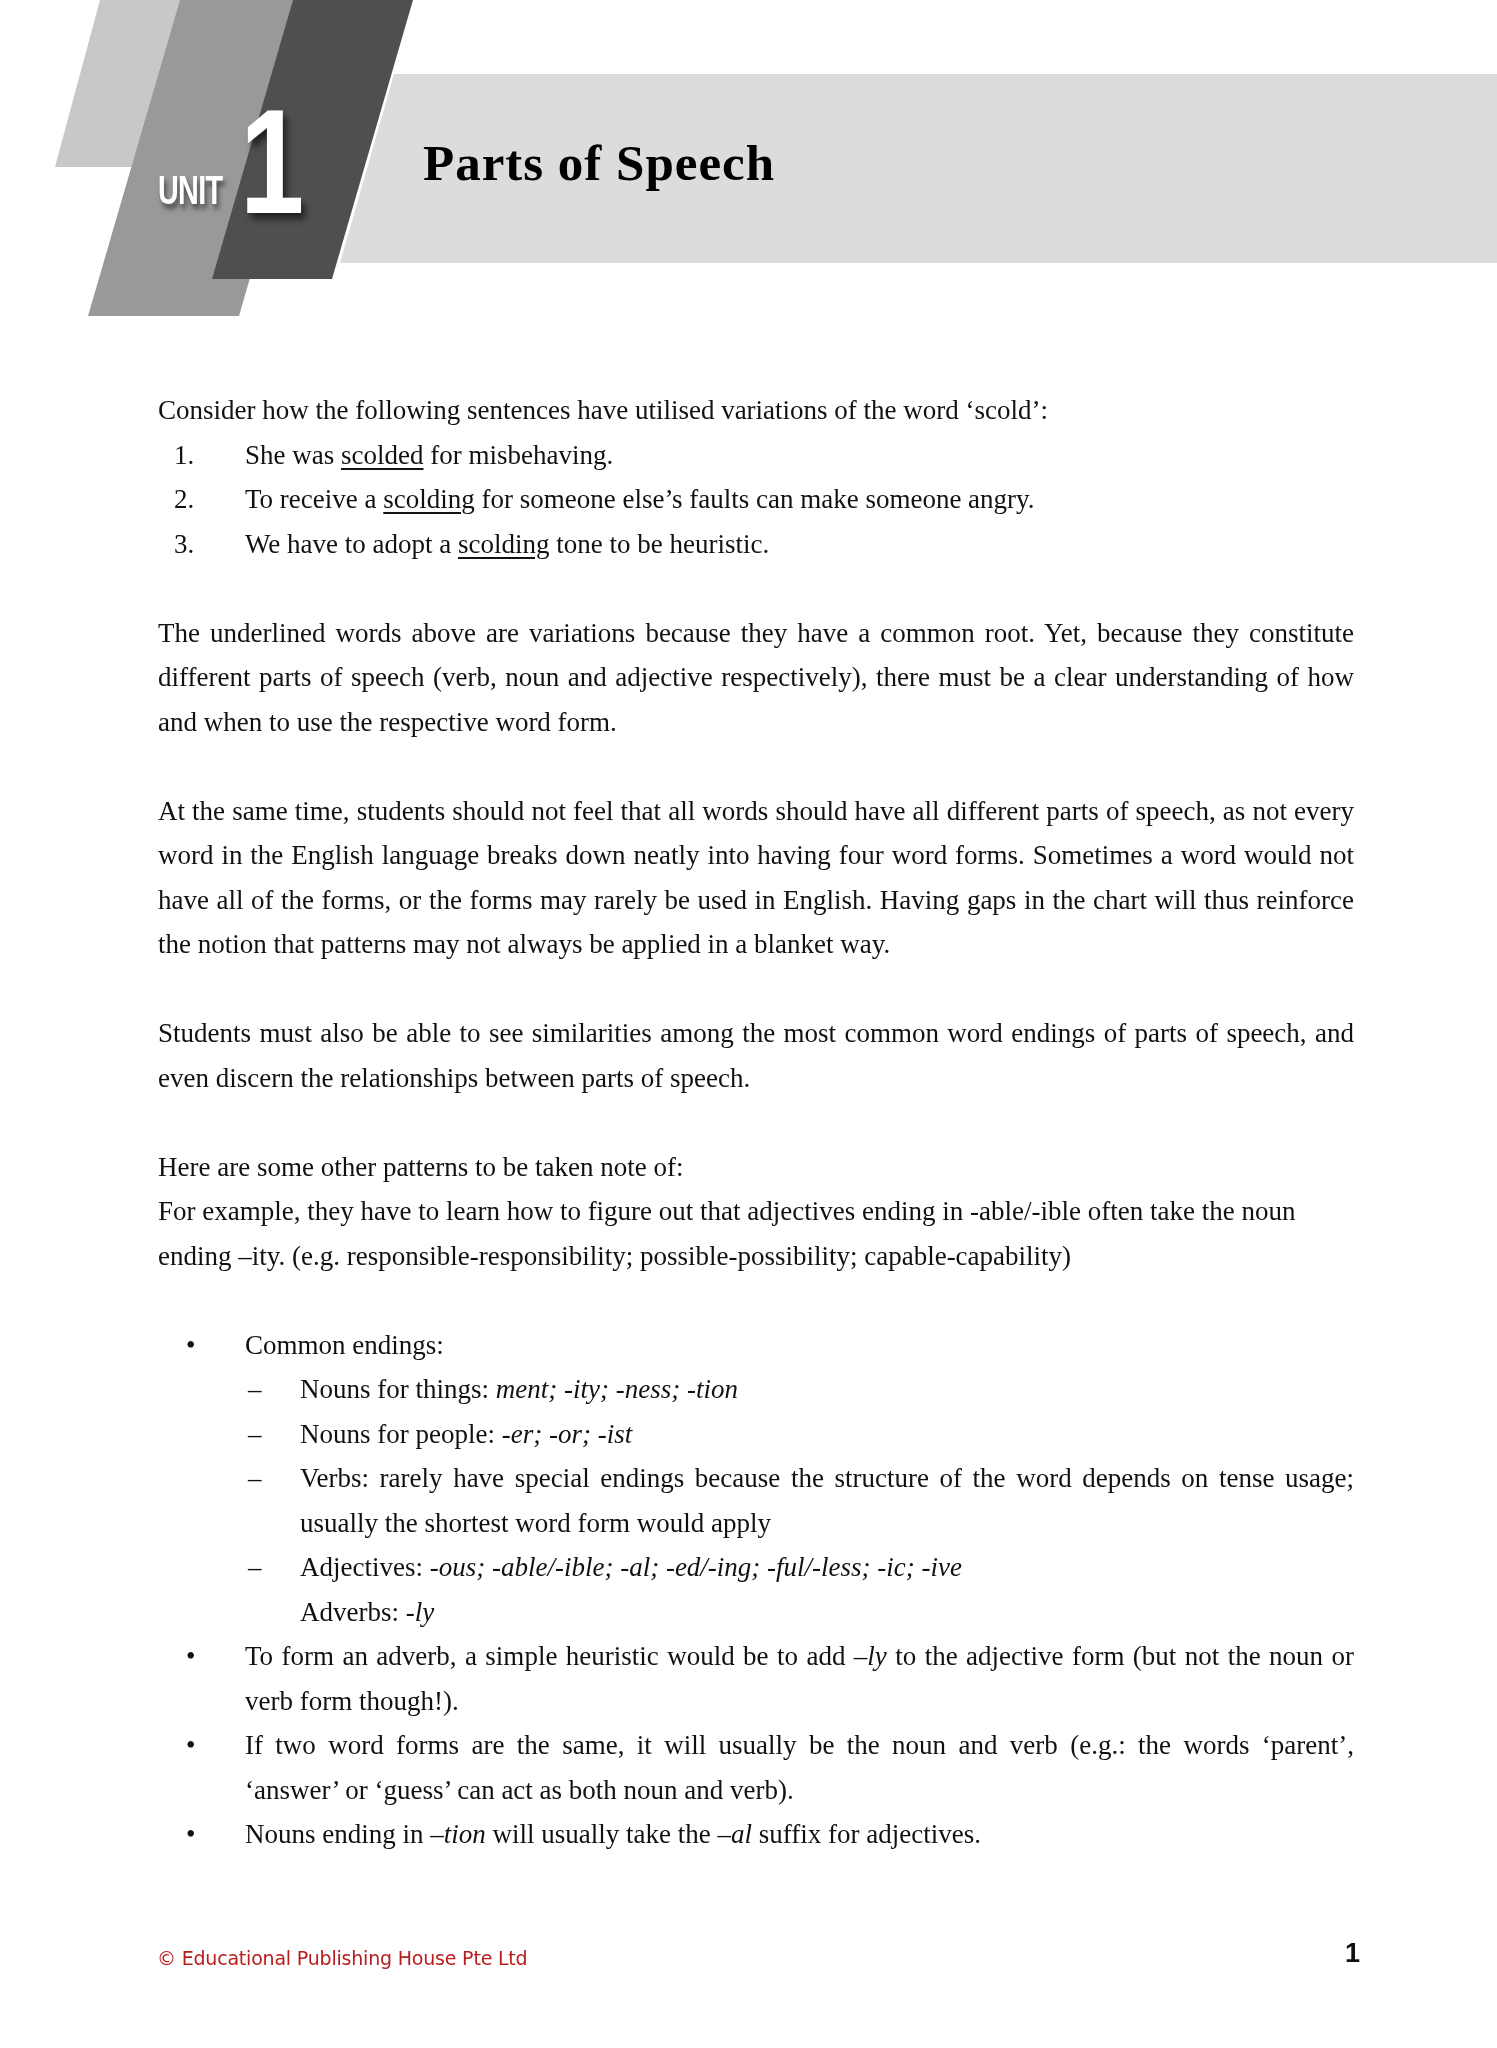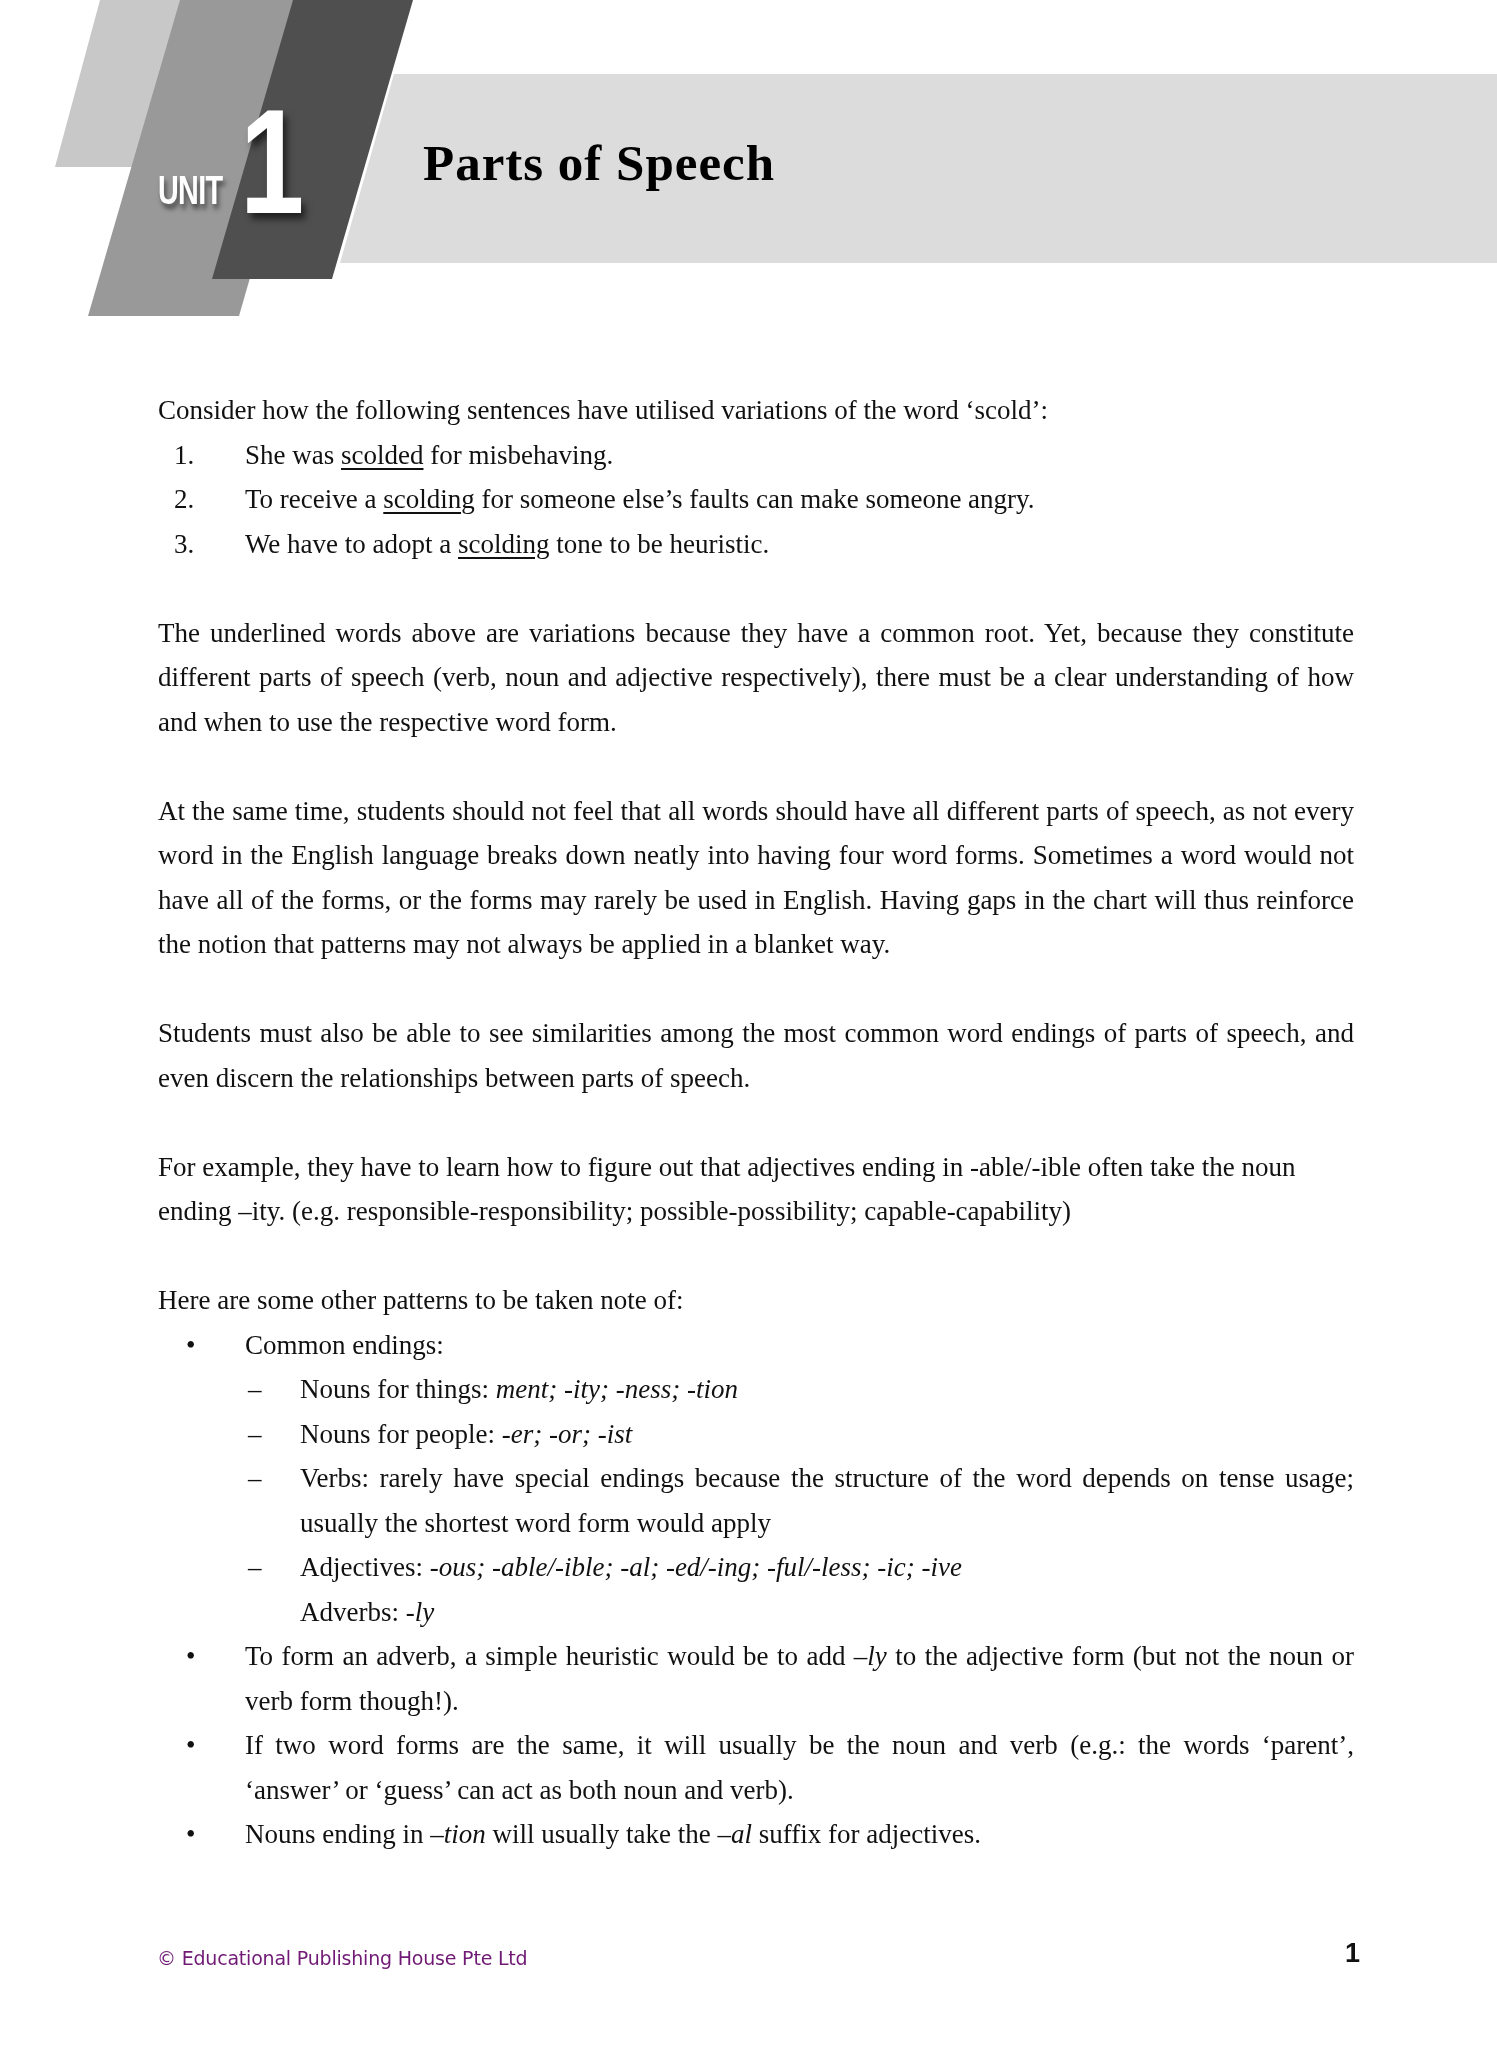--- a/index.html
+++ b/index.html
@@ -48,21 +48,21 @@
   .bullet-list { list-style: none; margin: 0; padding: 0; }
   .bullet-item { position: relative; padding-left: 87px; }
   .bullet-item .marker { position: absolute; left: 28px; top: 0; }
   .sub-list { list-style: none; margin: 0; padding: 0; }
   .sub-item { position: relative; padding-left: 55px; }
   .sub-item .marker { position: absolute; left: 3px; top: 0; }
   .sub-cont { padding-left: 55px; }
 
   .footer-left {
     position: absolute; left: 157px; top: 1947px;
-    font-family: "DejaVu Sans", sans-serif; font-size: 19px; color: #701a75;
+    font-family: "DejaVu Sans", sans-serif; font-size: 19px; color: #b91c1c;
     letter-spacing: -0.2px;
   }
   .footer-page {
     position: absolute; left: 1345px; top: 1938px;
     font-family: "Liberation Sans", sans-serif; font-weight: bold; font-size: 27px; color: #111;
   }
 </style>
 </head>
 <body>
 
@@ -96,23 +96,23 @@
       </li>
       <li class="num-item">
         <span class="marker">3.</span>
         <span>We have to adopt a </span><span class="u">scolding</span><span> tone to be heuristic.</span>
       </li>
     </ol>
 
     <p class="para">The underlined words above are variations because they have a common root. Yet, because they constitute different parts of speech (verb, noun and adjective respectively), there must be a clear understanding of how and when to use the respective word form.</p>
     <p class="para">At the same time, students should not feel that all words should have all different parts of speech, as not every word in the English language breaks down neatly into having four word forms. Sometimes a word would not have all of the forms, or the forms may rarely be used in English. Having gaps in the chart will thus reinforce the notion that patterns may not always be applied in a blanket way.</p>
     <p class="para">Students must also be able to see similarities among the most common word endings of parts of speech, and even discern the relationships between parts of speech.</p>
+    <p class="para tight">Here are some other patterns to be taken note of:</p>
+
     <p class="para" style="text-align:left">For example, they have to learn how to figure out that adjectives ending in -able/-ible often take the noun ending –ity. (e.g. responsible-responsibility; possible-possibility; capable-capability)</p>
-
-    <p class="para tight">Here are some other patterns to be taken note of:</p>
 
     <ul class="bullet-list">
       <li class="bullet-item">
         <span class="marker">•</span>
         <span>Common endings:</span>
         <ul class="sub-list">
           <li class="sub-item">
             <span class="marker">–</span>
             <span>Nouns for things: </span><i>ment; -ity; -ness; -tion</i>
           </li>

